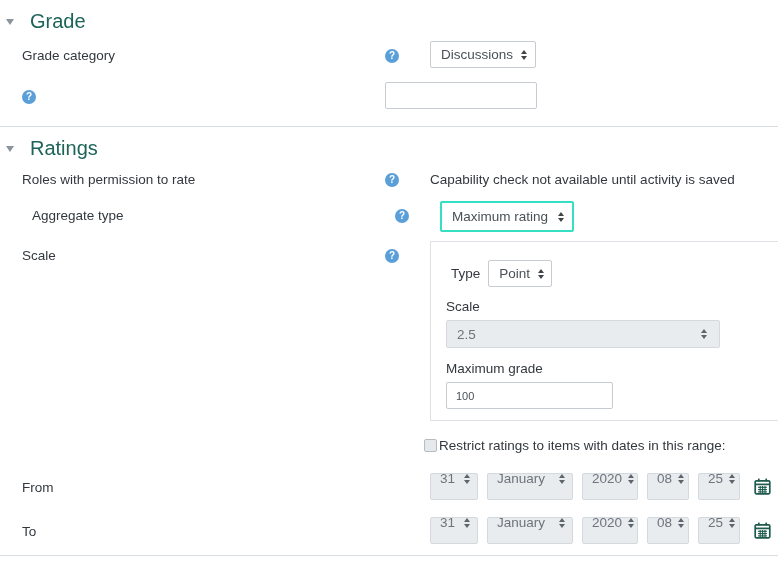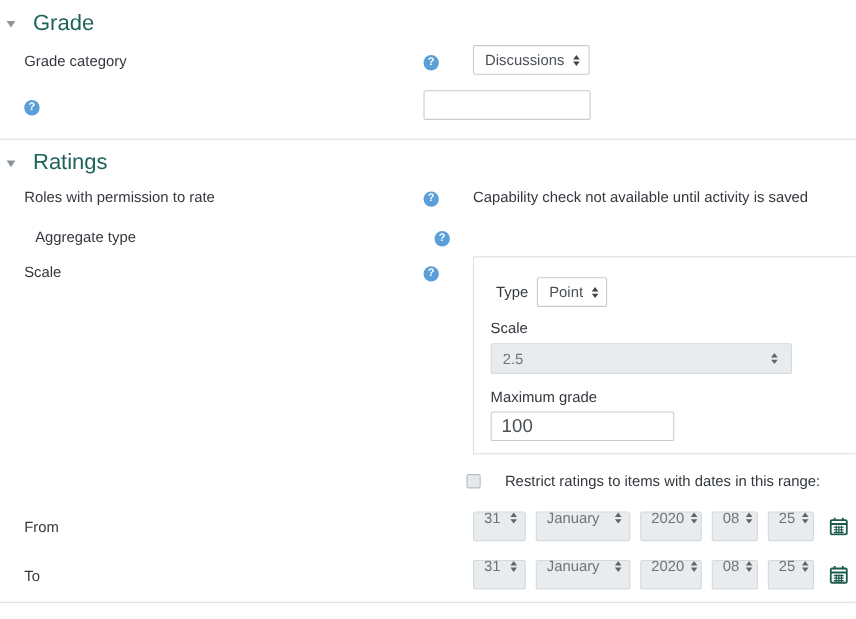--- a/index.html
+++ b/index.html
@@ -41,36 +41,36 @@
   }
   .select.focus{border:2px solid var(--focus-teal);height:31px;color:#4a5056;}
   .select.disabled{background:var(--disabled-bg);border-color:var(--disabled-border);color:var(--muted-text);}
   .caret-ud{display:inline-flex;flex-direction:column;align-items:center;row-gap:2px;margin-left:8px;}
   .caret-ud::before{content:"";width:0;height:0;border-left:3.5px solid transparent;border-right:3.5px solid transparent;border-bottom:4.5px solid #3f4448;}
   .caret-ud::after{content:"";width:0;height:0;border-left:3.5px solid transparent;border-right:3.5px solid transparent;border-top:4.5px solid #3f4448;}
   .select.disabled .caret-ud::before{border-bottom-color:#5d646b;}
   .select.disabled .caret-ud::after{border-top-color:#5d646b;}
 
   .tinput{height:27px;border:1px solid var(--control-border);border-radius:2px;padding:0 9px;
-    font-family:"Liberation Sans", sans-serif;font-size:17px;color:#4a5056;outline:none;}
+    font-family:"Liberation Sans", sans-serif;font-size:11px;color:#4a5056;outline:none;}
 
   .divider{border-top:1px solid var(--divider);margin-top:17px;}
   .divider.bottom{margin-top:11px;}
 
   .scale-box{width:480px;height:180px;border:1px solid var(--box-border);margin-top:0;padding:0 15px;}
   .type-row{display:flex;align-items:center;gap:8px;margin-top:18px;margin-left:5px;}
   .inner-label{margin-top:12px;line-height:17px;}
   .inner-label.first{margin-top:11px;}
 
   .daterow{display:flex;align-items:center;}
   .dsel{margin-right:9px;padding:0 7px 16px 9px;}
   .dsel .caret-ud{margin-left:6px;}
   .calendar-btn{margin-left:5px;display:inline-flex;align-items:center;cursor:pointer;color:var(--calendar-green);}
 
-  .checkbox-row{display:flex;align-items:center;gap:22px;margin-top:16px;margin-left:430px;}
+  .checkbox-row{display:flex;align-items:center;gap:2px;margin-top:16px;margin-left:430px;}
   .checkbox{width:13px;height:13px;border:1px solid #b6bcc2;background:#e6e9ec;border-radius:2px;cursor:pointer;margin-left:-6px;}
   .checkbox-label{line-height:17px;}
 
   .mt9{margin-top:9px;} .mt14{margin-top:14px;} .mt6{margin-top:6px;}
   .mt13{margin-top:13px;padding-left:32px;} .mt9b{margin-top:9px;} .mt19{margin-top:19px;} .mt17b{margin-top:17px;}
 </style>
 </head>
 <body>
 
 <div class="section-header">
@@ -105,20 +105,26 @@
 
 <div class="frow mt6">
   <div class="flabel">Roles with permission to rate</div>
   <div class="fhelp"><span class="help-icon">?</span></div>
   <div class="static-text">Capability check not available until activity is saved</div>
 </div>
 
 <div class="frow mt13">
   <div class="flabel">Aggregate type</div>
   <div class="fhelp"><span class="help-icon">?</span></div>
+  <div>
+    <div class="select focus" style="width:134px">
+      <span>Maximum rating</span>
+      <span class="caret-ud"></span>
+    </div>
+  </div>
 </div>
 
 <div class="frow mt9b">
   <div class="flabel">Scale</div>
   <div class="fhelp"><span class="help-icon">?</span></div>
   <div>
     <div class="scale-box">
       <div class="type-row">
         <span>Type</span>
         <div class="select" style="width:64px;padding:0 7px 0 10px">

